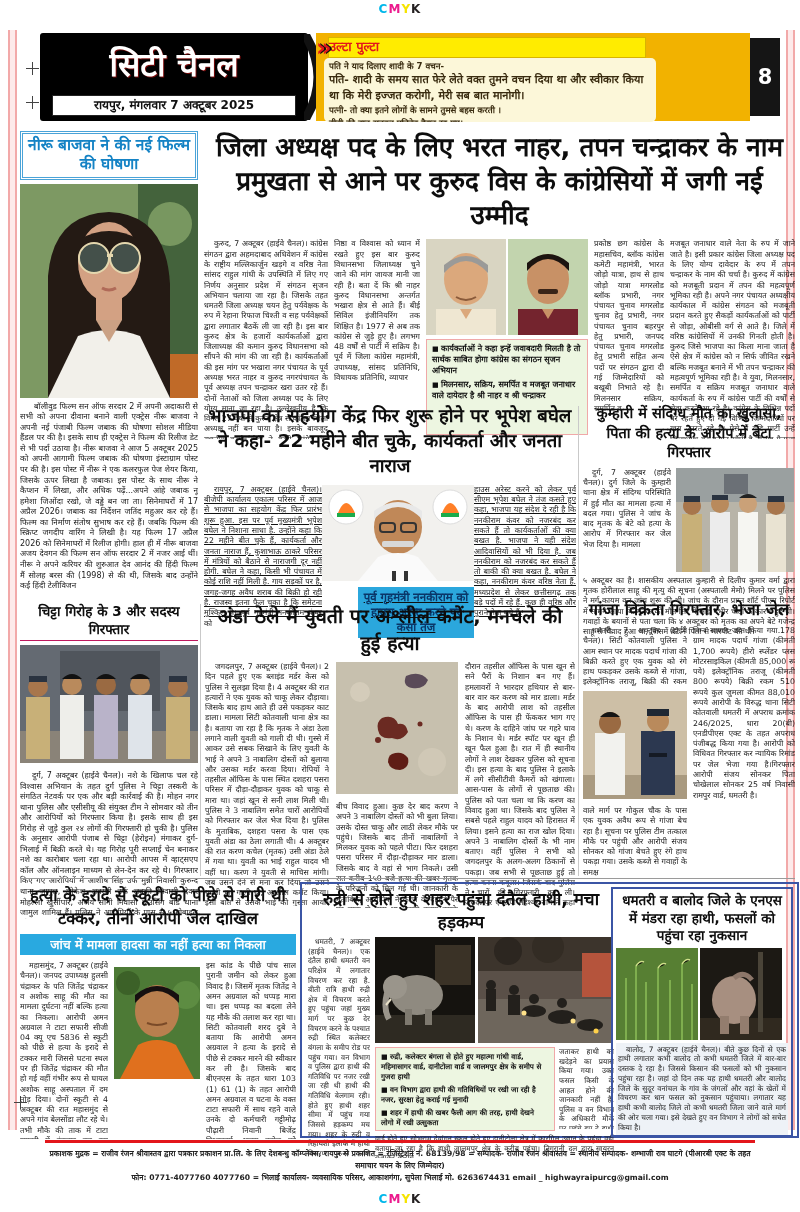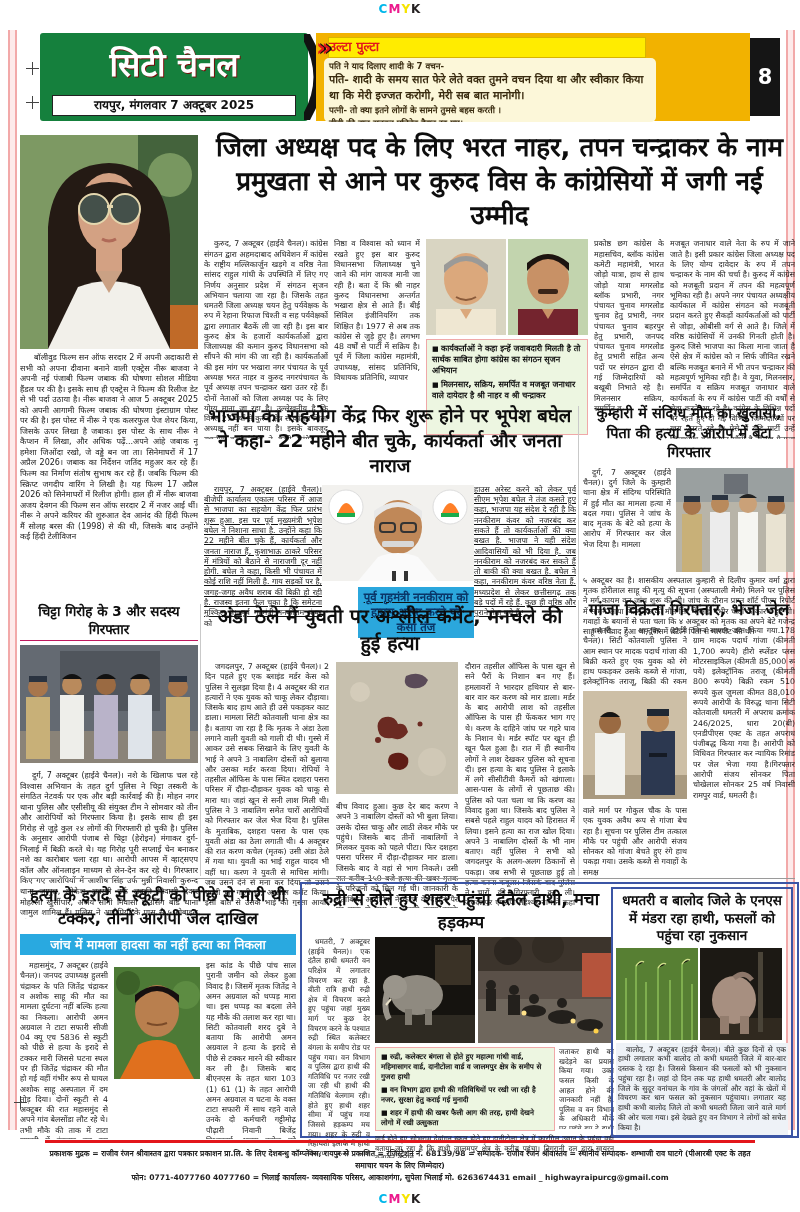--- a/index.html
+++ b/index.html
@@ -28,21 +28,21 @@
   <span class="c">C</span><span class="m">M</span><span class="y">Y</span><span class="k">K</span>
 </div>
 <div class="abs edge" style="left:8px;top:30px;height:1100px;"></div>
 <div class="abs edge" style="left:786px;top:30px;height:1100px;"></div>
 <div class="abs reg" style="left:26px;top:62px;"></div>
 <div class="abs reg" style="left:26px;top:96px;"></div>
 <div class="abs reg" style="left:764px;top:86px;"></div>
 <div class="abs reg" style="left:770px;top:1104px;"></div>
 <div class="abs reg" style="left:14px;top:1096px;"></div>
 
-<div class="abs" style="left:40px;top:33px;width:268px;height:88px;background:#15803d;border-radius:3px;">
+<div class="abs" style="left:40px;top:33px;width:268px;height:88px;background:#000000;border-radius:3px;">
   <div style="color:#fff;font-weight:bold;font-size:33px;text-align:center;margin-top:8px;text-shadow:1px 1px 0 #7a0a0a;">सिटी चैनल</div>
   <div style="position:absolute;left:12px;right:12px;bottom:5px;background:#fff;border:1px solid #222;height:19px;font-size:12px;font-weight:bold;text-align:center;line-height:19px;color:#111;">रायपुर, मंगलवार 7 अक्टूबर 2025</div>
 </div>
 <svg class="abs" style="left:304px;top:34px;" width="26" height="86">
   <path d="M2,2 Q26,43 2,84" fill="none" stroke="#111" stroke-width="9" stroke-linecap="round"></path>
 </svg>
 
 <div class="abs" style="left:316px;top:33px;width:434px;height:88px;background:#f2b200;">
   <div style="position:absolute;left:12px;top:4px;width:316px;height:19px;background:#ffec00;border:1px solid #d8b400;">
     <div style="color:#e3161b;font-weight:bold;font-size:13px;text-align:left;line-height:18px;">उल्टा पुल्टा</div>
@@ -51,20 +51,21 @@
   <div style="position:absolute;left:8px;top:25px;width:322px;height:60px;background:#fcf7d9;border-radius:5px;padding:2px 5px;overflow:hidden;">
     <div style="font-size:8.6px;font-weight:bold;color:#3a2c10;line-height:1.45;">पति ने याद दिलाए शादी के 7 वचन-</div>
     <div style="font-size:11px;font-weight:bold;color:#3a2c10;line-height:1.45;">पति- शादी के समय सात फेरे लेते वक्त तुमने वचन दिया था और स्वीकार किया था कि मेरी इज्जत करोगी, मेरी सब बात मानोगी।</div>
     <div style="font-size:8.6px;font-weight:bold;color:#3a2c10;line-height:1.45;">पत्नी- तो क्या इतने लोगों के सामने तुमसे बहस करती ।</div>
     <div style="font-size:8.6px;font-weight:bold;color:#3a2c10;line-height:1.45;">बीवी की बात सुनकर पतिदेव हैरान रह गए।</div>
   </div>
 </div>
 <div class="abs" style="left:750px;top:38px;width:30px;height:78px;background:#151515;color:#fff;font-size:21px;font-weight:bold;text-align:center;line-height:78px;">8</div>
 
 <div class="abs" style="left:20px;top:131px;width:178px;">
+  <div style="border:3px double #4aa3d8;padding:2px 3px;font-size:15.5px;font-weight:bold;color:#1583c5;text-align:center;line-height:1.25;">नीरू बाजवा ने की नई फिल्म की घोषणा</div>
   <svg class="photo" width="178" height="214" viewBox="0 0 178 214" style="margin-top:4px;">
     <rect width="178" height="214" fill="#7d9963"></rect>
     <rect x="118" width="60" height="214" fill="#44633c"></rect>
     <circle cx="150" cy="40" r="22" fill="#8fae6f" opacity="0.7"></circle>
     <rect x="150" y="170" width="28" height="44" fill="#c06a28"></rect>
     <path d="M28,214 L28,92 Q33,30 89,28 Q146,30 150,100 L150,214 Z" fill="#241a14"></path>
     <ellipse cx="89" cy="78" rx="31" ry="40" fill="#d3a183"></ellipse>
     <path d="M58,56 Q89,38 120,56 L120,70 L58,70 Z" fill="#241a14"></path>
     <circle cx="74" cy="74" r="15" fill="#44504a" stroke="#e4d7ae" stroke-width="2"></circle>
     <circle cx="105" cy="74" r="15" fill="#44504a" stroke="#e4d7ae" stroke-width="2"></circle>

